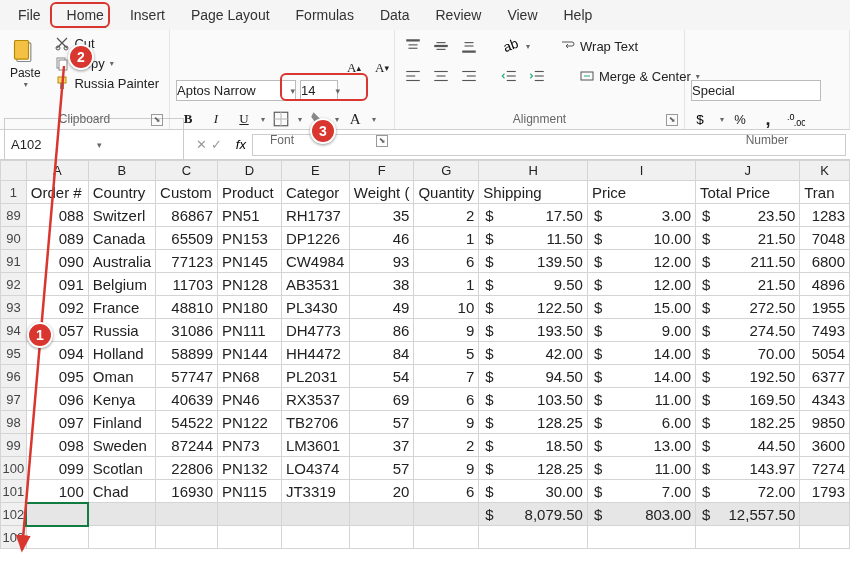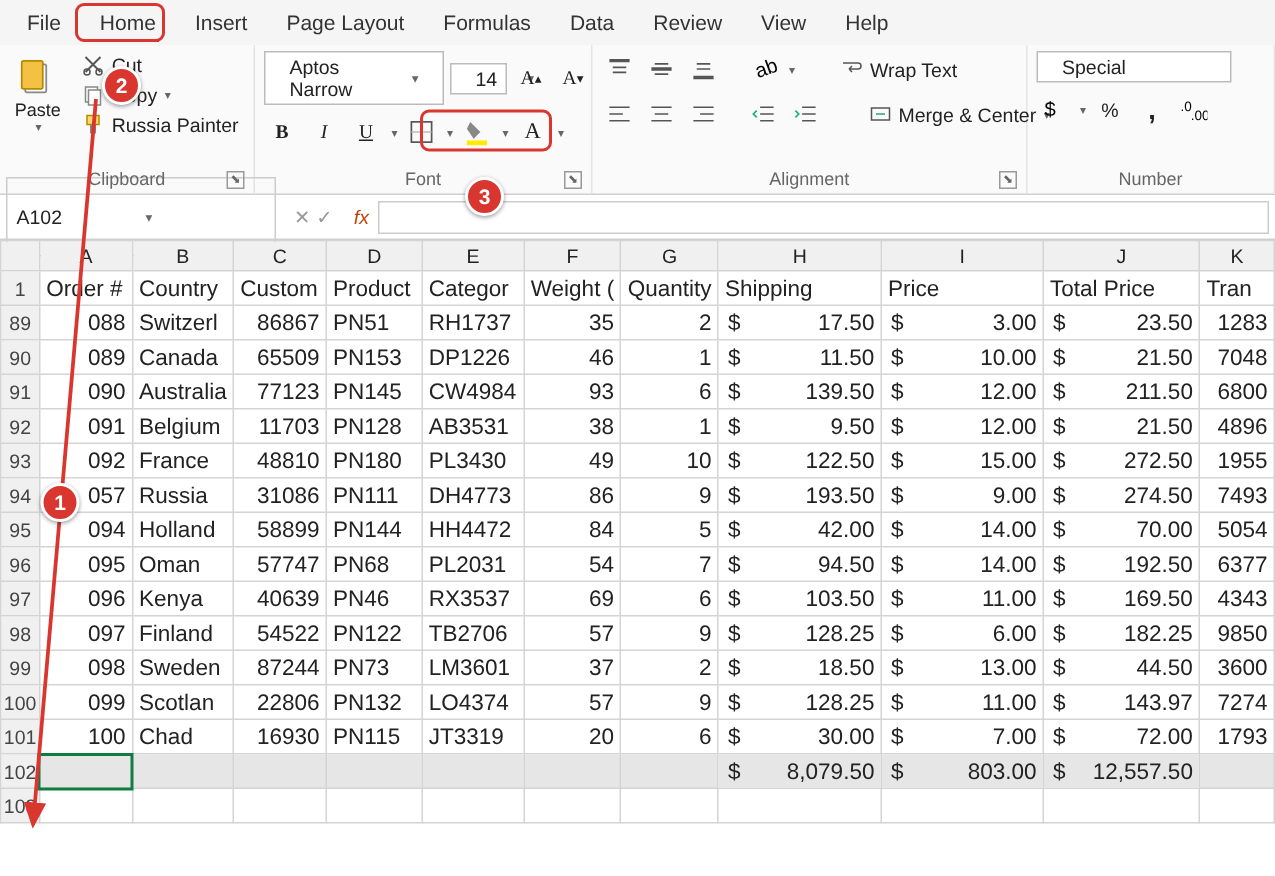--- a/index.html
+++ b/index.html
@@ -17,35 +17,35 @@
 .group-body { flex: 1; display: flex; align-items: flex-start; gap: 6px; }
 .group-label { text-align: center; font-size: 12px; color: #666; padding: 2px 0 3px 0; position: relative; }
 .dialog-launcher { position: absolute; right: 0; bottom: 3px; width: 12px; height: 12px; border: 1px solid #999; font-size: 8px; line-height: 10px; text-align: center; color: #666; }
 
 .big-btn { display: flex; flex-direction: column; align-items: center; width: 40px; padding: 2px; cursor: pointer; font-size: 12px; }
 .big-btn svg { width: 28px; height: 30px; }
 
 .small-btn { display: flex; align-items: center; gap: 4px; padding: 1px 4px; cursor: pointer; font-size: 13px; white-space: nowrap; }
 .small-btn svg { width: 16px; height: 16px; flex-shrink: 0; }
 
-.font-combo, .size-combo { border: 1px solid #bbb; background: #fff; padding: 2px 16px; font-size: 13px; display: flex; align-items: center; gap: 20px; }
+.font-combo, .size-combo { border: 1px solid #bbb; background: #fff; padding: 2px 0; font-size: 13px; display: flex; align-items: center; gap: 20px; margin-top: 46px; }
 .font-combo { width: 120px; }
 .size-combo { width: 38px; }
 .combo-arrow { margin-left: auto; font-size: 9px; color: #666; }
 
 .icon-btn { width: 24px; height: 24px; display: flex; align-items: center; justify-content: center; cursor: pointer; border-radius: 3px; }
 .icon-btn svg { width: 18px; height: 18px; }
 .split-arrow { font-size: 8px; color: #666; margin-left: 1px; }
 
 
 .formula-bar { display: flex; align-items: center; height: 30px; border-bottom: 1px solid #d0d0d0; background: #fff; }
 .name-box { width: 180px; border: 1px solid #ccc; margin: 2px 4px; padding: 18px 6px; display: flex; align-items: center; gap: 6px; }
 .name-box span { flex: 1; }
 .fbar-btns { display: flex; gap: 4px; padding: 0 8px; color: #999; }
-.fx-label { font-style: italic; color: #c2410c; padding: 0 6px; }
+.fx-label { font-style: italic; color: #000000; padding: 0 6px; }
 .fbar-input { flex: 1; border: 1px solid #ccc; height: 22px; margin: 2px 4px 2px 0; padding: 2px 6px; }
 
 
 .grid-wrap { position: relative; }
 table.sheet { border-collapse: collapse; table-layout: fixed; font-size: 15px; }
 table.sheet th, table.sheet td { border: 1px solid #d4d4d4; overflow: hidden; white-space: nowrap; }
 table.sheet thead th { background: #f0f0f0; font-weight: normal; text-align: center; height: 20px; font-size: 13px; }
 table.sheet tbody th { background: #f0f0f0; font-weight: normal; text-align: center; width: 26px; font-size: 13px; color: #444; }
 .corner { width: 26px; background: #f0f0f0; }
 .col-A { width: 62px; } .col-B { width: 64px; } .col-C { width: 62px; } .col-D { width: 64px; }

